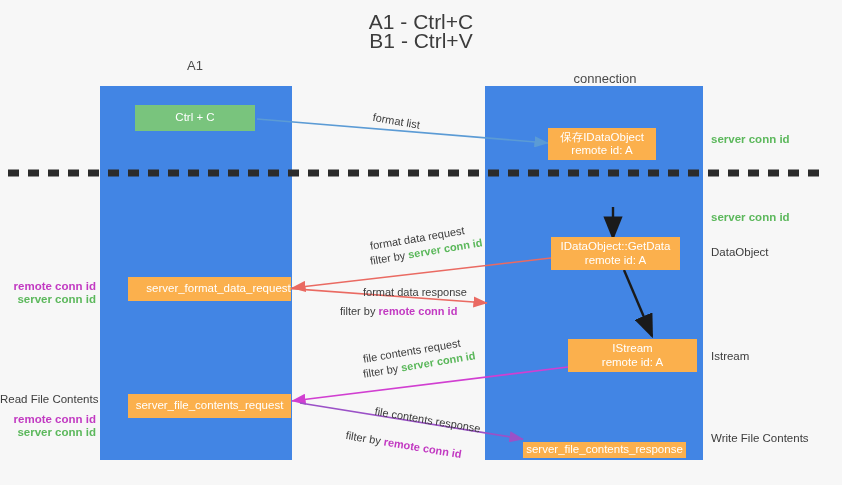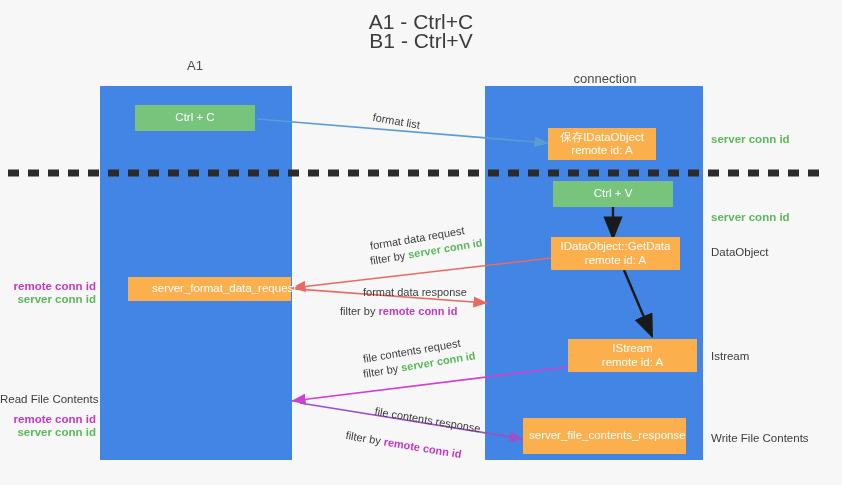--- a/index.html
+++ b/index.html
@@ -41,20 +41,21 @@
     text-align: center;
     color: #4a4a4a;
     font-size: 13px;
     line-height: 13px;
     white-space: pre;
   }
   .node {
     position: absolute;
     display: flex;
     flex-direction: column;
+    align-items: center;
     justify-content: center;
     color: #ffffff;
     font-size: 11.5px;
     line-height: 13.5px;
     text-align: center;
     box-sizing: border-box;
     padding: 2px 6px;
   }
   .node.orange { background: #fbb04d; }
   .node.green  { background: #79c47d; }
@@ -142,41 +143,41 @@
 
   <div class="node green" style="left:135px; top:105px; width:120px; height:26px;">
     <div>Ctrl + C</div>
   </div>
 
   <div class="node orange" style="left:548px; top:128px; width:108px; height:32px;">
     <div>保存IDataObject</div>
     <div class="l2">remote id: A</div>
   </div>
 
-  <div class="node green" style="left:553px; top:181px; width:120px; height:26px;">
-    <div>Ctrl + V</div>
-  </div>
 
   <div class="node orange" style="left:551px; top:237px; width:129px; height:33px;">
     <div>IDataObject::GetData</div>
     <div class="l2">remote id: A</div>
   </div>
 
   <div class="node orange" style="left:128px; top:277px; width:163px; height:24px;padding-left:24px;">
     <div>server_format_data_request</div>
   </div>
 
 
   <div class="node orange" style="left:568px; top:339px; width:129px; height:33px;">
     <div>IStream</div>
     <div class="l2">remote id: A</div>
   </div>
 
-
-  <div class="node orange" style="left:523px; top:418px; width:163px; height:36px;">
+  <div class="node orange" style="left:128px; top:394px; width:163px; height:24px;">
+    <div>server_file_contents_request</div>
+  </div>
+
+  <div class="node orange" style="left:523px; top:442px; width:163px; height:16px;">
     <div>server_file_contents_response</div>
   </div>
 
   <div class="edge-label rot-pos" style="left:374px; top:110px;">
     <span>format list</span>
   </div>
 
   <div class="edge-label rot-neg" style="left:369px; top:239px;">
     <span>format data request</span>
   </div>

